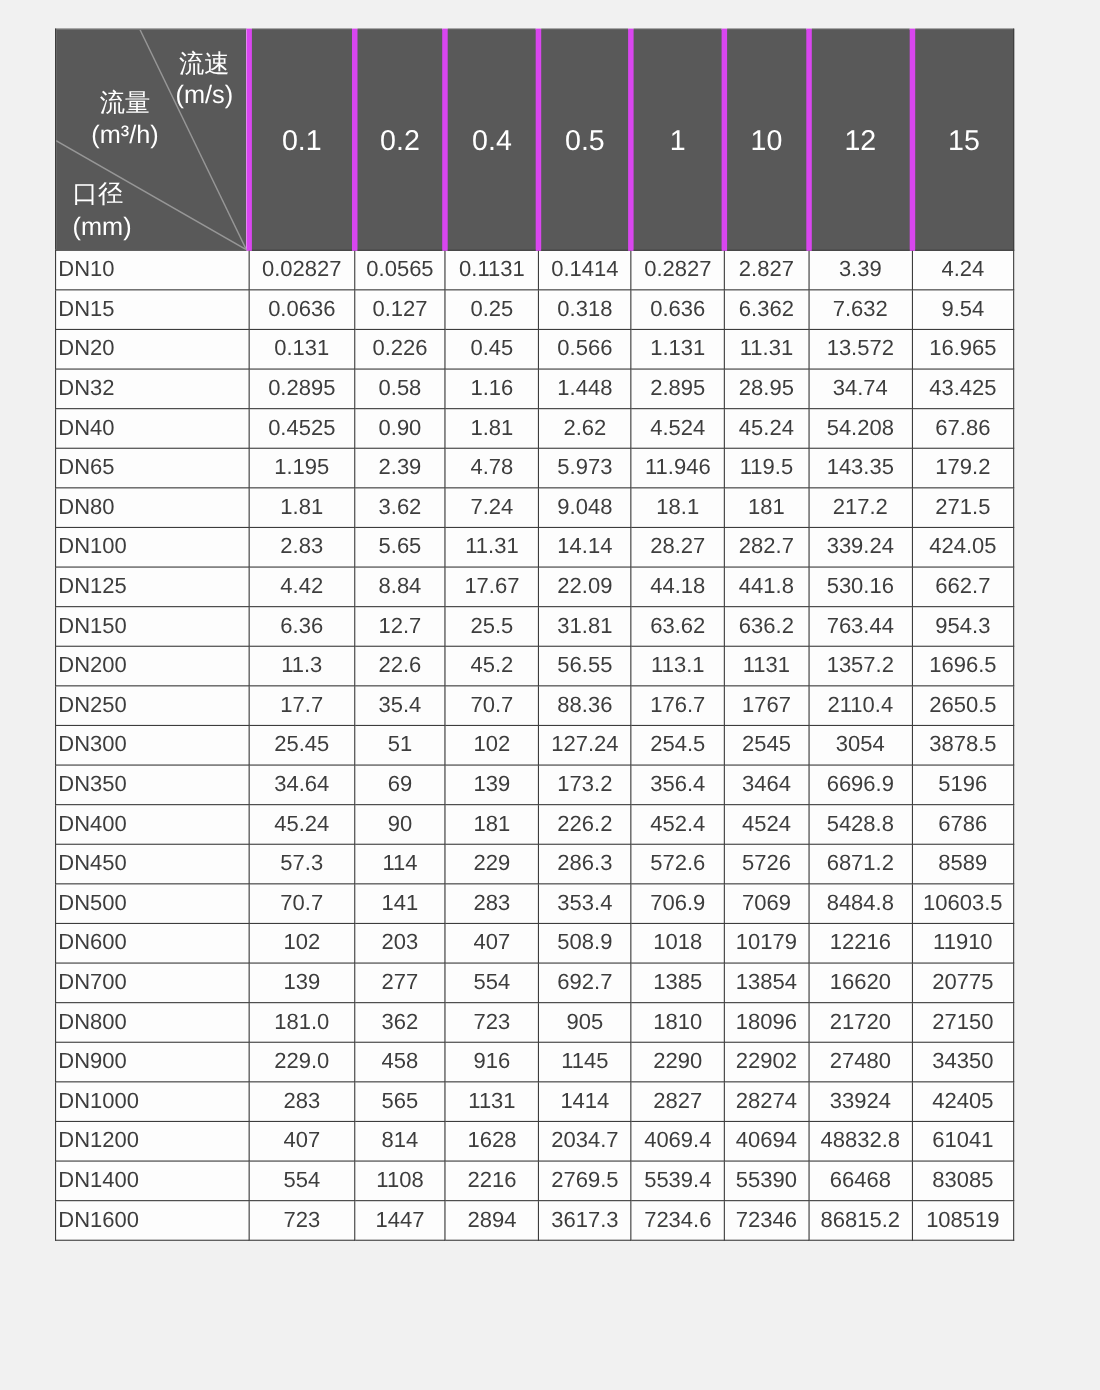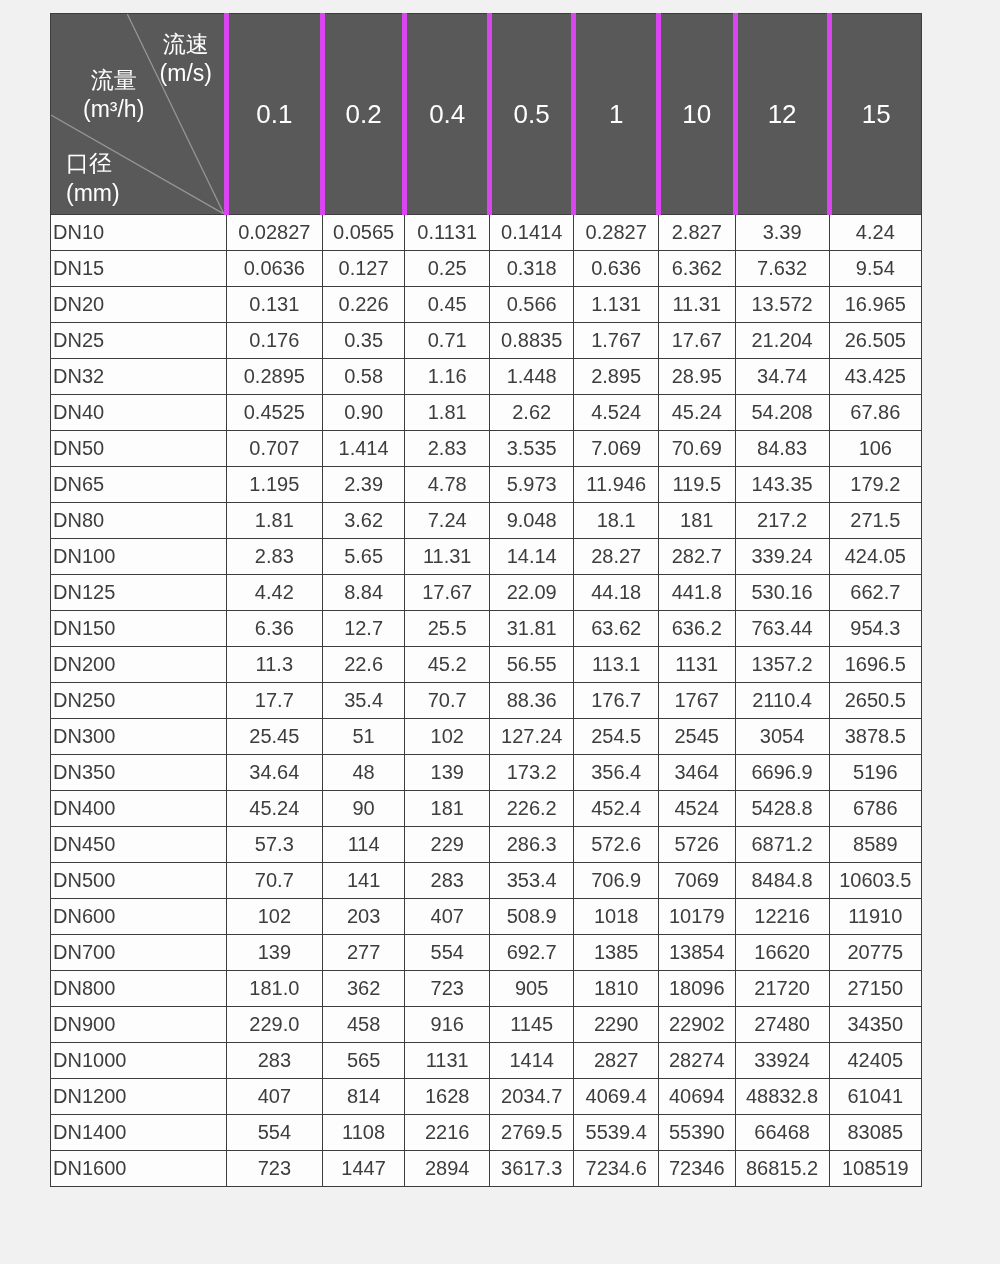--- a/index.html
+++ b/index.html
@@ -11,21 +11,21 @@
   .page {
     position: relative;
     width: 1000px;
     height: 1264px;
     background: #f1f1f1;
     overflow: hidden;
   }
   .table-wrap {
     position: absolute;
     left: 17px;
-    top: 13px;
+    top: 26px;
     width: 872px;
     padding-left: 33px;
   }
   table.flow-table {
     width: 100%;
     border-collapse: collapse;
     table-layout: fixed;
   }
   
   thead th {
@@ -153,31 +153,20 @@
             <td>0.131</td>
             <td>0.226</td>
             <td>0.45</td>
             <td>0.566</td>
             <td>1.131</td>
             <td>11.31</td>
             <td>13.572</td>
             <td>16.965</td>
           </tr>
           <tr>
-            <td class="dn-cell">DN25</td>
-            <td>0.176</td>
-            <td>0.35</td>
-            <td>0.71</td>
-            <td>0.8835</td>
-            <td>1.767</td>
-            <td>17.67</td>
-            <td>21.204</td>
-            <td>26.505</td>
-          </tr>
-          <tr>
             <td class="dn-cell">DN32</td>
             <td>0.2895</td>
             <td>0.58</td>
             <td>1.16</td>
             <td>1.448</td>
             <td>2.895</td>
             <td>28.95</td>
             <td>34.74</td>
             <td>43.425</td>
           </tr>
@@ -186,31 +175,20 @@
             <td>0.4525</td>
             <td>0.90</td>
             <td>1.81</td>
             <td>2.62</td>
             <td>4.524</td>
             <td>45.24</td>
             <td>54.208</td>
             <td>67.86</td>
           </tr>
           <tr>
-            <td class="dn-cell">DN50</td>
-            <td>0.707</td>
-            <td>1.414</td>
-            <td>2.83</td>
-            <td>3.535</td>
-            <td>7.069</td>
-            <td>70.69</td>
-            <td>84.83</td>
-            <td>106</td>
-          </tr>
-          <tr>
             <td class="dn-cell">DN65</td>
             <td>1.195</td>
             <td>2.39</td>
             <td>4.78</td>
             <td>5.973</td>
             <td>11.946</td>
             <td>119.5</td>
             <td>143.35</td>
             <td>179.2</td>
           </tr>
@@ -287,21 +265,21 @@
             <td>102</td>
             <td>127.24</td>
             <td>254.5</td>
             <td>2545</td>
             <td>3054</td>
             <td>3878.5</td>
           </tr>
           <tr>
             <td class="dn-cell">DN350</td>
             <td>34.64</td>
-            <td>48</td>
+            <td>69</td>
             <td>139</td>
             <td>173.2</td>
             <td>356.4</td>
             <td>3464</td>
             <td>6696.9</td>
             <td>5196</td>
           </tr>
           <tr>
             <td class="dn-cell">DN400</td>
             <td>45.24</td>

